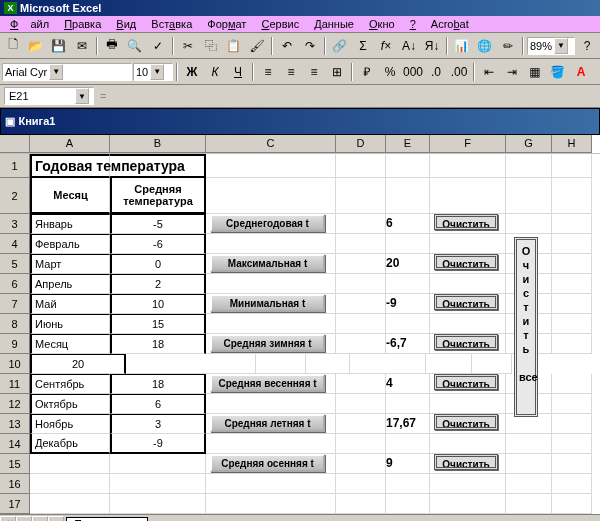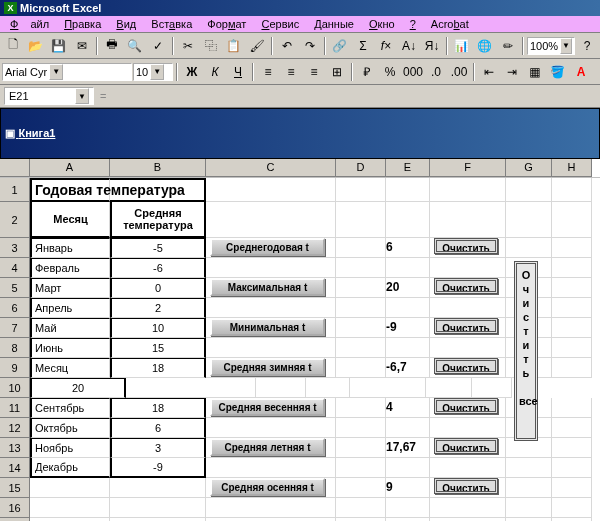--- a/index.html
+++ b/index.html
@@ -14,21 +14,21 @@
 
 .toolbar { background: #d4d0c8; padding: 2px; border-bottom: 1px solid #808080; display: flex; align-items: center; gap: 1px; }
 .tbtn { width: 22px; height: 21px; border: 1px solid #d4d0c8; display: inline-flex; align-items: center; justify-content: center; font-size: 12px; cursor: default; }
 .tsep { width: 2px; height: 18px; border-left: 1px solid #808080; border-right: 1px solid #fff; margin: 0 2px; }
 .combo { border: 1px inset #fff; background: white; height: 18px; font-size: 11px; padding: 0 2px; display: inline-flex; align-items: center; }
 .combo-arrow { background: #d4d0c8; border: 1px outset #fff; width: 14px; height: 16px; display: inline-flex; align-items: center; justify-content: center; font-size: 8px; margin-left: 2px; }
 
 .namebox-row { background: #d4d0c8; padding: 2px 4px; display: flex; align-items: center; border-bottom: 1px solid #808080; }
 .namebox { background: white; border: 1px inset #fff; width: 90px; height: 18px; padding: 1px 4px; display: flex; align-items: center; }
 
-.book-title { background: linear-gradient(to right, #0a246a, #3a6ea5); color: white; padding: 18px 4px; font-weight: bold; font-size: 11px; border: 1px solid #000; text-decoration: underline; }
+.book-title { background: linear-gradient(to right, #0a246a, #3a6ea5); color: white; padding: 6px 4px; font-weight: bold; font-size: 11px; border: 1px solid #000; }
 
 .sheet { background: white; position: relative; }
 .cols { display: flex; border-bottom: 1px solid #c0c0c0; }
 .colh, .rowh { background: #d4d0c8; border-right: 1px solid #808080; border-bottom: 1px solid #808080; text-align: center; font-size: 11px; padding: 2px 0; }
 .corner { width: 30px; height: 18px; background: #d4d0c8; border-right: 1px solid #808080; border-bottom: 1px solid #808080; }
 .colh { height: 18px; }
 .cA { width: 80px; } .cB { width: 96px; } .cC { width: 130px; } .cD { width: 50px; } .cE { width: 44px; } .cF { width: 76px; } .cG { width: 46px; } .cH { width: 40px; }
 
 .grid { position: relative; }
 .row { display: flex; }
@@ -95,21 +95,21 @@
   <div class="tbtn">Σ</div>
   <div class="tbtn"><i>f</i>×</div>
   <div class="tbtn">A↓</div>
   <div class="tbtn">Я↓</div>
   <div class="tsep"></div>
   <div class="tbtn">📊</div>
   <div class="tbtn">🌐</div>
   <div class="tbtn">✏</div>
   <div class="tsep"></div>
   <div class="combo" style="width:48px">
-      <span>100%</span>
+      <span>89%</span>
       <span class="combo-arrow">▼</span>
     </div>
   <div class="tbtn">?</div>
 </div>
 
 <div class="toolbar">
   <div class="combo" style="width:130px">
       <span>Arial Cyr</span>
       <span class="combo-arrow">▼</span>
     </div>

